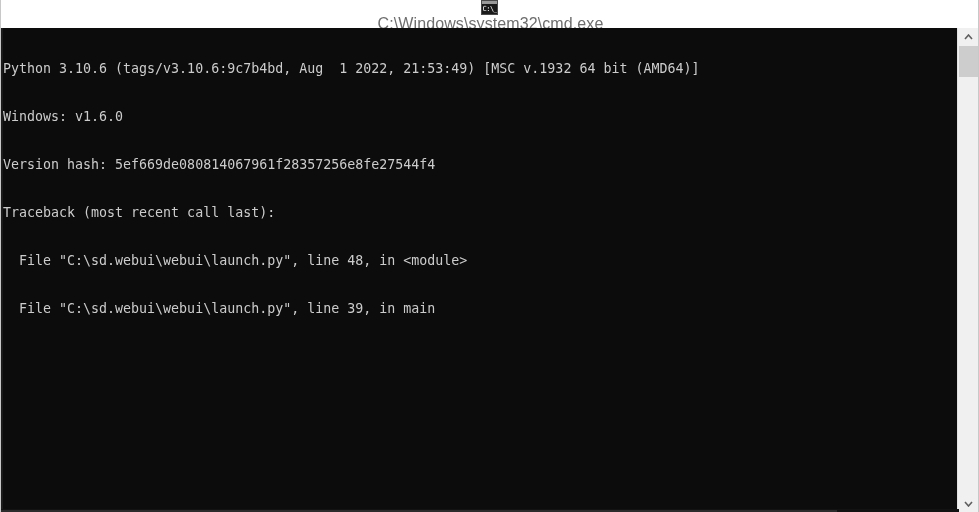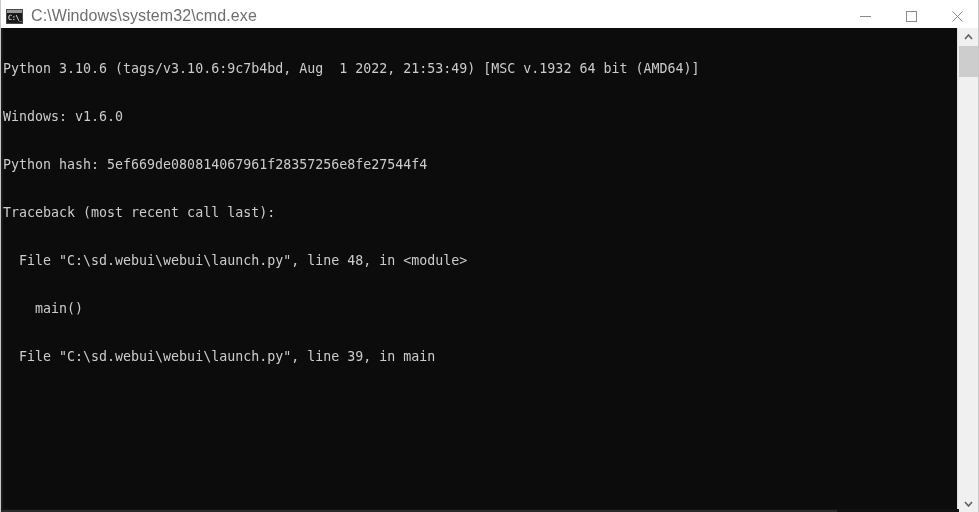--- a/index.html
+++ b/index.html
@@ -30,20 +30,21 @@
   
   #titlebar {
     position: absolute;
     left: 0; top: 0;
     width: 979px;
     height: 32px;
     background: #ffffff;
     display: flex;
     align-items: center;
     box-sizing: border-box;
+    flex-direction: column;
   }
 
   #app-icon {
     width: 17px;
     height: 15px;
     margin-left: 5px;
     margin-right: 8px;
     flex: 0 0 auto;
     position: relative;
     background: #1a1a1a;
@@ -216,24 +217,23 @@
       </svg>
     </div>
   </div>
 
   <div id="console-area">
     <div id="console-left-edge"></div>
 
     <div id="console-text">
       <div class="line">Python 3.10.6 (tags/v3.10.6:9c7b4bd, Aug  1 2022, 21:53:49) [MSC v.1932 64 bit (AMD64)]</div>
       <div class="line">Windows: v1.6.0</div>
-      <div class="line">Python hash: 5ef669de080814067961f28357256e8fe27544f4</div>
+      <div class="line">Version hash: 5ef669de080814067961f28357256e8fe27544f4</div>
       <div class="line">Traceback (most recent call last):</div>
       <div class="line">  File "C:\sd.webui\webui\launch.py", line 48, in &lt;module&gt;</div>
-      <div class="line">    main()</div>
       <div class="line">  File "C:\sd.webui\webui\launch.py", line 39, in main</div>
       
       
       
     </div>
   </div>
 
   <div id="vscroll">
     <div class="sb-arrow up">
       <svg width="9" height="6" viewBox="0 0 9 6">

